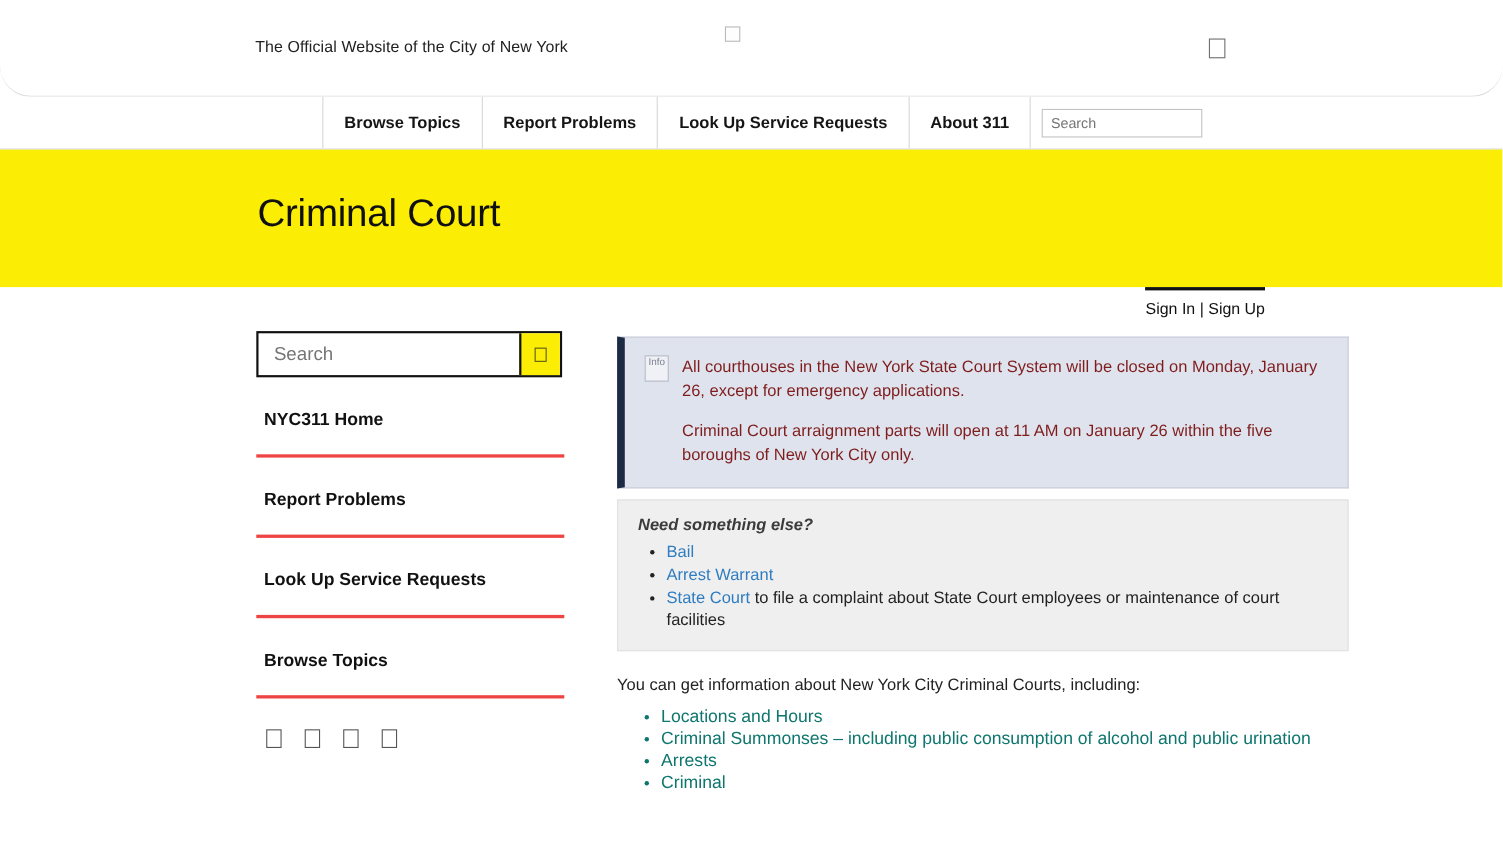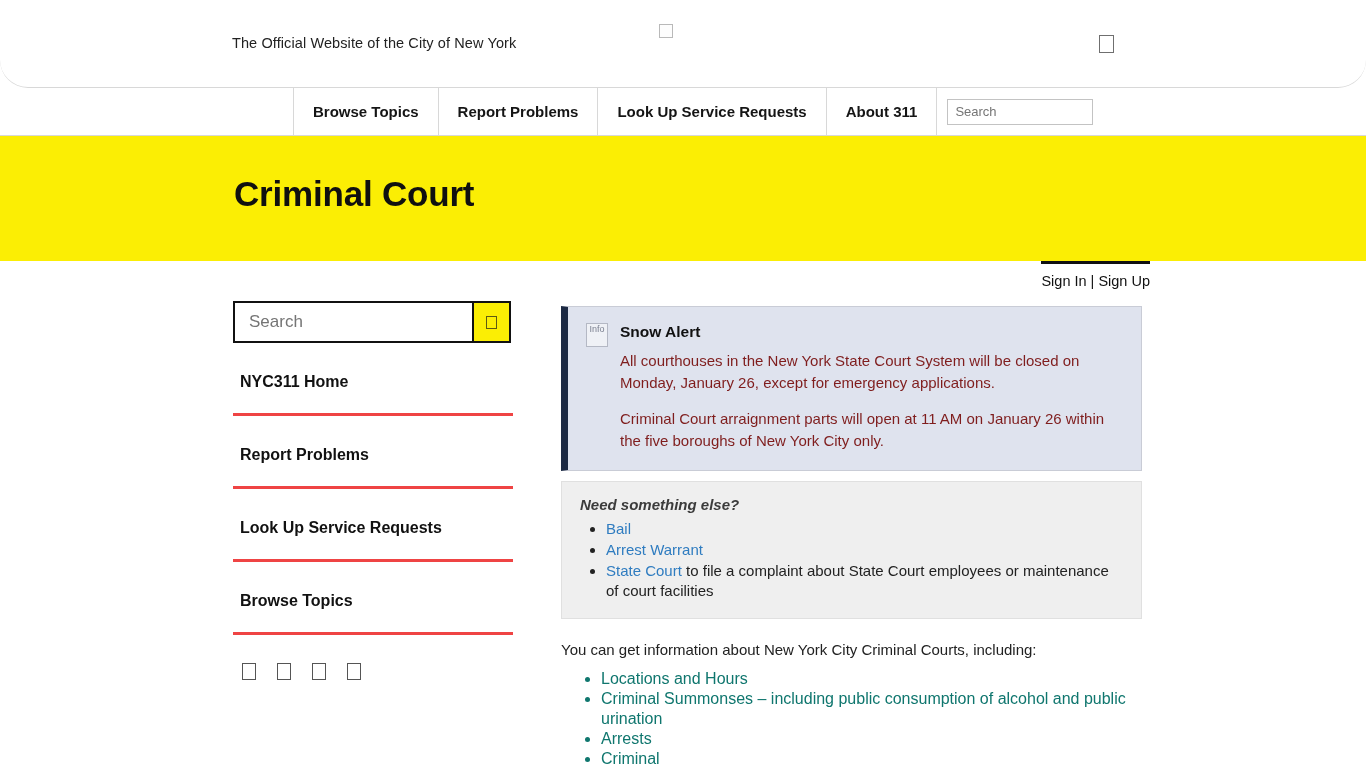--- a/index.html
+++ b/index.html
@@ -96,21 +96,21 @@
   .banner {
     height: 125px;
     background: #fbee04;
     position: relative;
   }
   .banner-title {
     position: absolute;
     left: 234px;
     top: 38px;
     font-size: 35px;
-    font-weight: bold;
+    font-weight: normal;
     color: #101010;
     letter-spacing: -0.2px;
   }
 
   
   .signin-strip {
     position: relative;
     height: 38px;
   }
   .signin-box {
@@ -193,21 +193,21 @@
     height: 17px;
     border: 1px solid #555555;
     background: #ffffff;
   }
 
   
   .main {
     position: absolute;
     left: 561px;
     top: 7px;
-    width: 581px;
+    width: 665px;
   }
 
   .alert {
     border: 1px solid #c9ccd6;
     border-left: 7px solid #1d2a44;
     background: #dfe3ee;
     padding: 16px 18px 18px 18px;
     display: flex;
     gap: 12px;
   }
@@ -335,21 +335,20 @@
       <span class="social-icon"></span>
       <span class="social-icon"></span>
     </div>
   </div>
 
   <div class="main">
 
     <div class="alert">
       <div class="alert-icon">Info</div>
       <div class="alert-body">
-        <div class="alert-title">Snow Alert</div>
         <p class="alert-p">All courthouses in the New York State Court System will be closed on Monday, January 26, except for emergency applications.</p>
         <p class="alert-p">Criminal Court arraignment parts will open at 11 AM on January 26 within the five boroughs of New York City only.</p>
       </div>
     </div>
 
     <div class="need-box">
       <div class="need-title">Need something else?</div>
       <ul class="need-list">
         <li><a class="blue-link">Bail</a></li>
         <li><a class="blue-link">Arrest Warrant</a></li>

